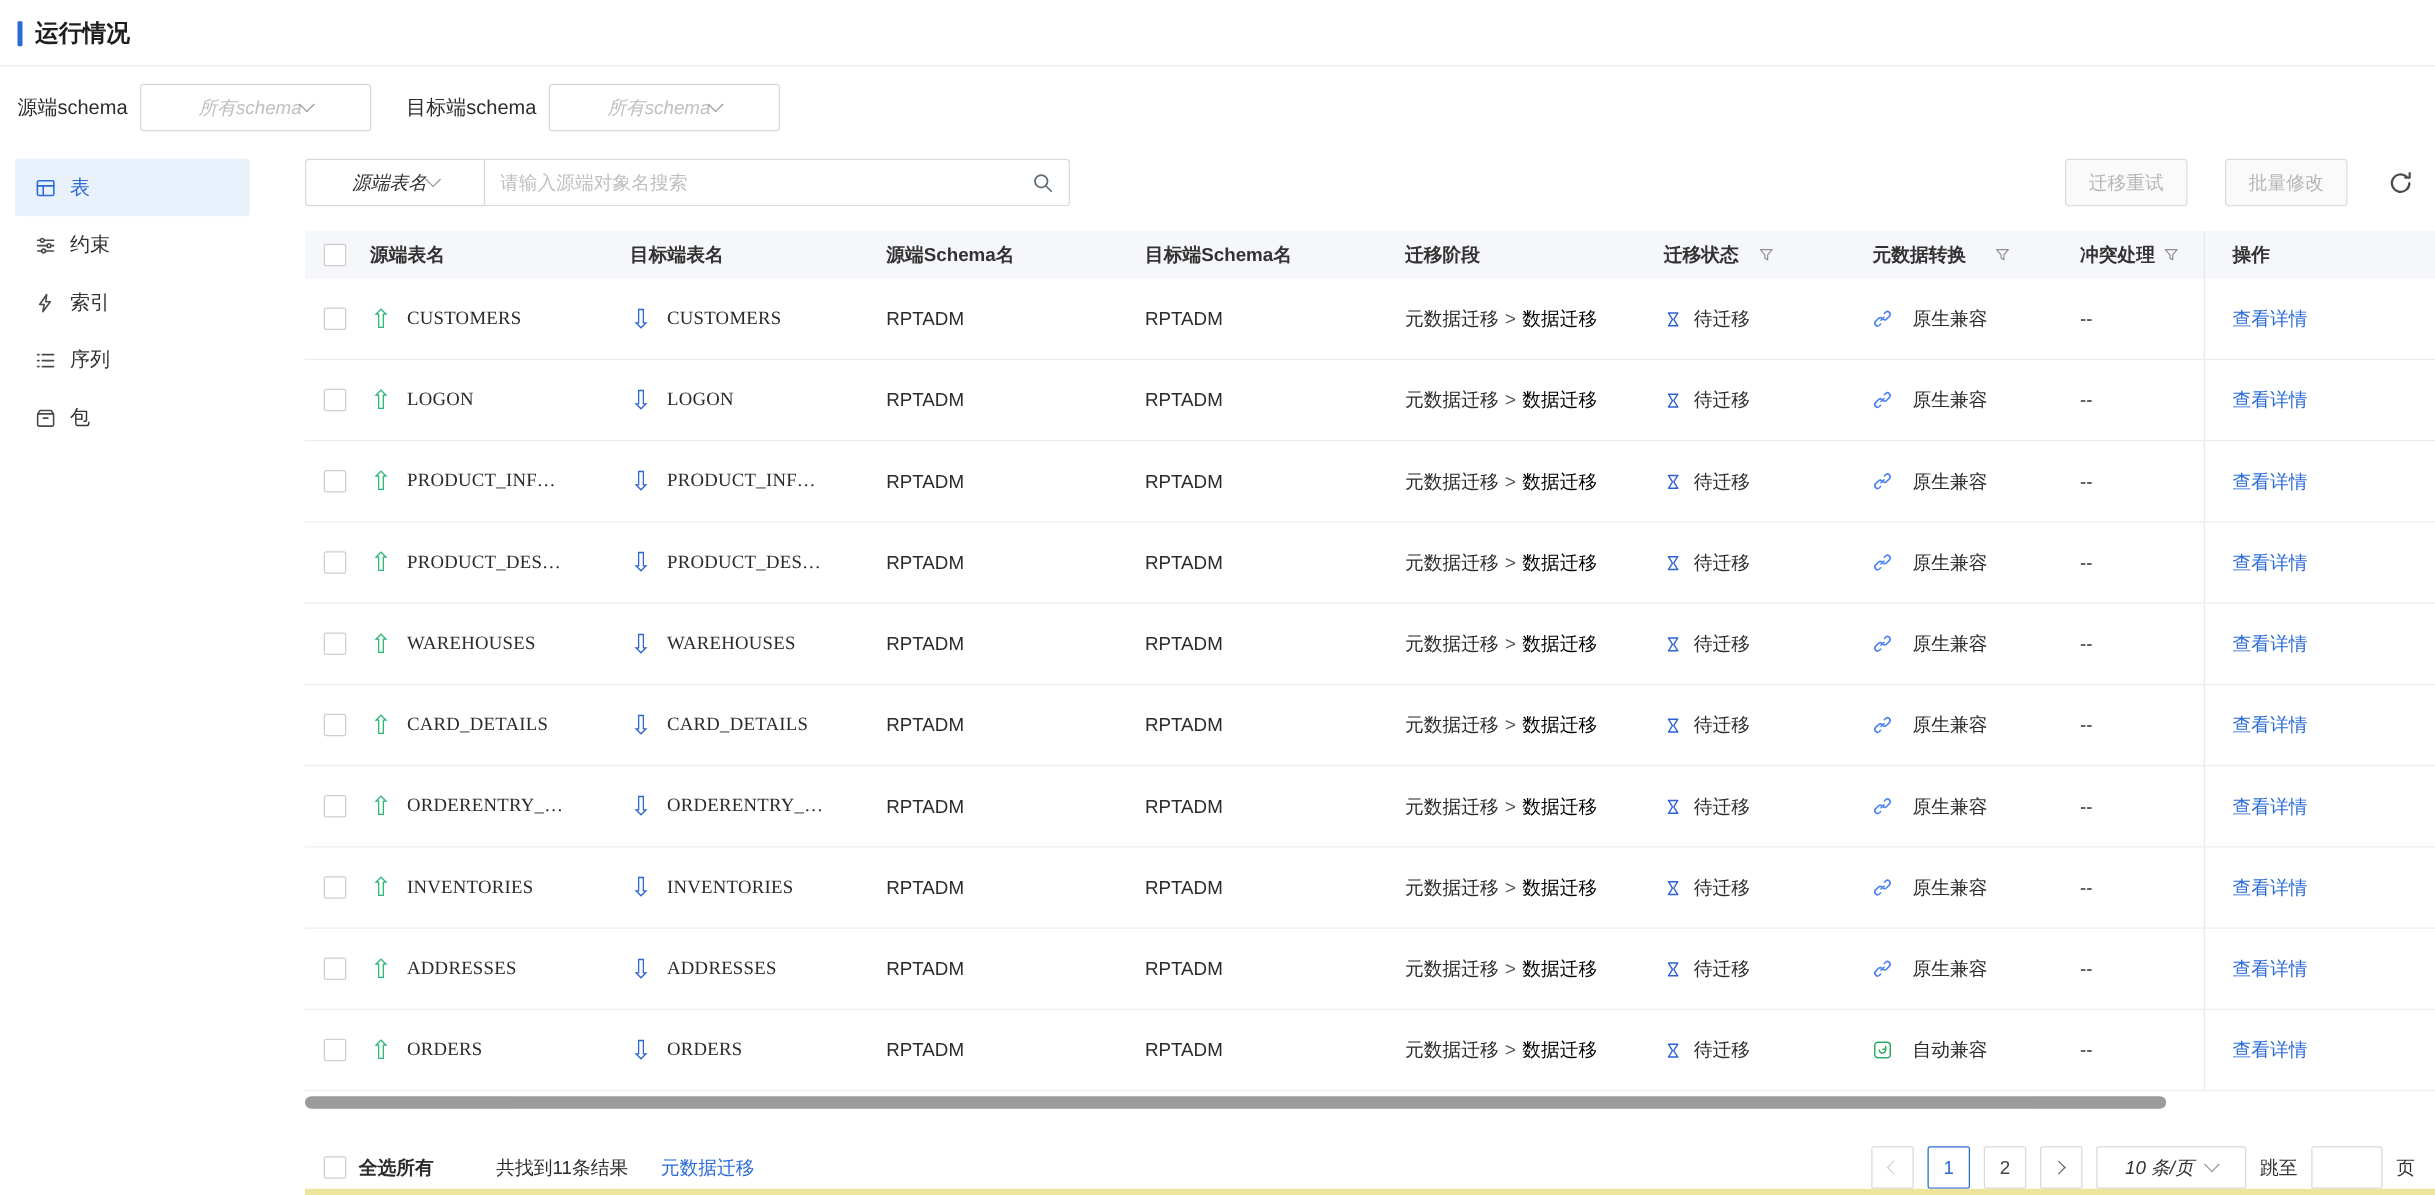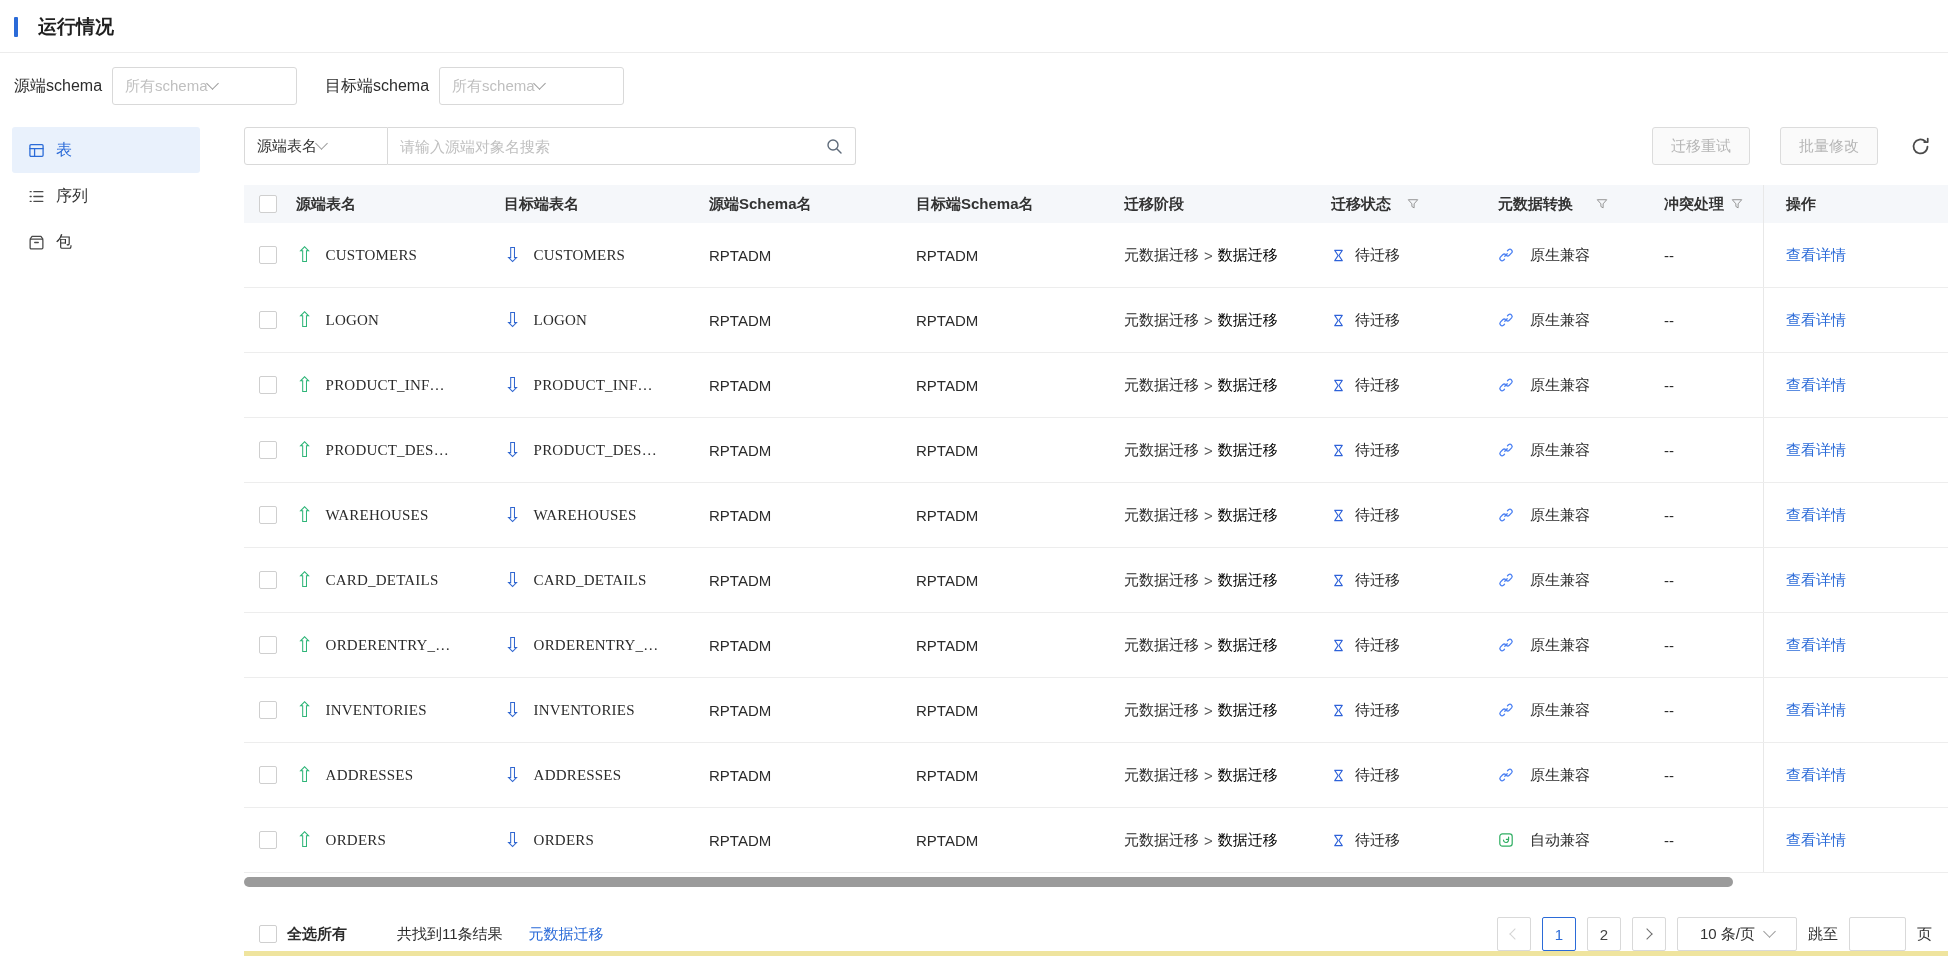--- a/index.html
+++ b/index.html
@@ -1,29 +1,29 @@
 <!DOCTYPE html>
 <html><head>
 <meta charset="utf-8">
 <style>
   * { margin:0; padding:0; box-sizing:border-box; }
   html,body { background:#fff; }
   body { font-family:"Liberation Sans","DejaVu Sans",sans-serif; color:#333; }
   .page { position:relative; width:1948px; height:956px; background:#fff; overflow:hidden; }
 
   
-  .page-header { display:flex; align-items:center; gap:20px; padding:14px 0 12px 14px; border-bottom:1px solid #ececec; }
+  .page-header { display:flex; align-items:center; gap:10px; padding:14px 0 12px 14px; border-bottom:1px solid #ececec; }
   .accent-bar { width:4px; height:20px; background:#2b6bd8; border-radius:1px; flex:none; }
   .page-title { font-size:19px; font-weight:bold; color:#1f1f1f; }
 
   
   .filter-row { display:flex; align-items:center; margin:14px 0 0 14px; }
   .filter-label { font-size:16px; color:#2c2c2c; margin-right:10px; }
   .filter-label + .select { margin-right:28px; }
-  .select { display:flex; align-items:center; justify-content:flex-start; height:38px; border:1px solid #d9d9d9; border-radius:3px; background:#fff; padding:0 12px; cursor:pointer; }
+  .select { display:flex; align-items:center; justify-content:center; height:38px; border:1px solid #d9d9d9; border-radius:3px; background:#fff; padding:0 12px; cursor:pointer;font-style:italic; }
   .schema-select { width:185px; }
   .select .value { font-size:15px; color:#333; white-space:nowrap; }
   .select .value.placeholder { color:#bfbfbf; }
   .caret { width:9px; height:9px; border-right:1.5px solid #9a9a9a; border-bottom:1.5px solid #9a9a9a; transform:rotate(45deg); margin-top:-5px; flex:none; }
 
   
   .body { display:flex; margin-top:22px; }
   .sidebar { width:188px; margin-left:12px; flex:none; }
   .side-item { display:flex; align-items:center; gap:11px; height:46px; padding-left:16px; font-size:16px; color:#333; border-radius:3px; cursor:pointer; }
   .side-item svg { width:17px; height:17px; stroke:#4a4a4a; fill:none; stroke-width:1.2; stroke-linecap:round; stroke-linejoin:round; flex:none; }
@@ -122,20 +122,35 @@
 
   <div class="body">
 
     <nav class="sidebar">
       <div class="side-item active">
         <svg viewBox="0 0 16 16">
             <rect x="1.8" y="2.5" width="12.4" height="11" rx="1"></rect>
             <path d="M1.8 6.3h12.4M6.2 6.3v7.2"></path>
           </svg>
         <span>表</span>
+      </div>
+      <div class="side-item">
+        <svg viewBox="0 0 16 16">
+            <path d="M2 4h12M2 8h12M2 12h12"></path>
+            <circle cx="5.5" cy="4" r="1.4" fill="#fff"></circle>
+            <circle cx="10.5" cy="8" r="1.4" fill="#fff"></circle>
+            <circle cx="6.5" cy="12" r="1.4" fill="#fff"></circle>
+          </svg>
+        <span>约束</span>
+      </div>
+      <div class="side-item">
+        <svg viewBox="0 0 16 16">
+            <path d="M8.8 1.5L3.5 9h3.4l-1 5.5L11.5 7H8.1z"></path>
+          </svg>
+        <span>索引</span>
       </div>
       <div class="side-item">
         <svg viewBox="0 0 16 16">
             <path d="M5.5 3.5H14M5.5 8H14M5.5 12.5H14"></path>
             <path d="M2 3.5h1M2 8h1M2 12.5h1"></path>
           </svg>
         <span>序列</span>
       </div>
       <div class="side-item">
         <svg viewBox="0 0 16 16">

